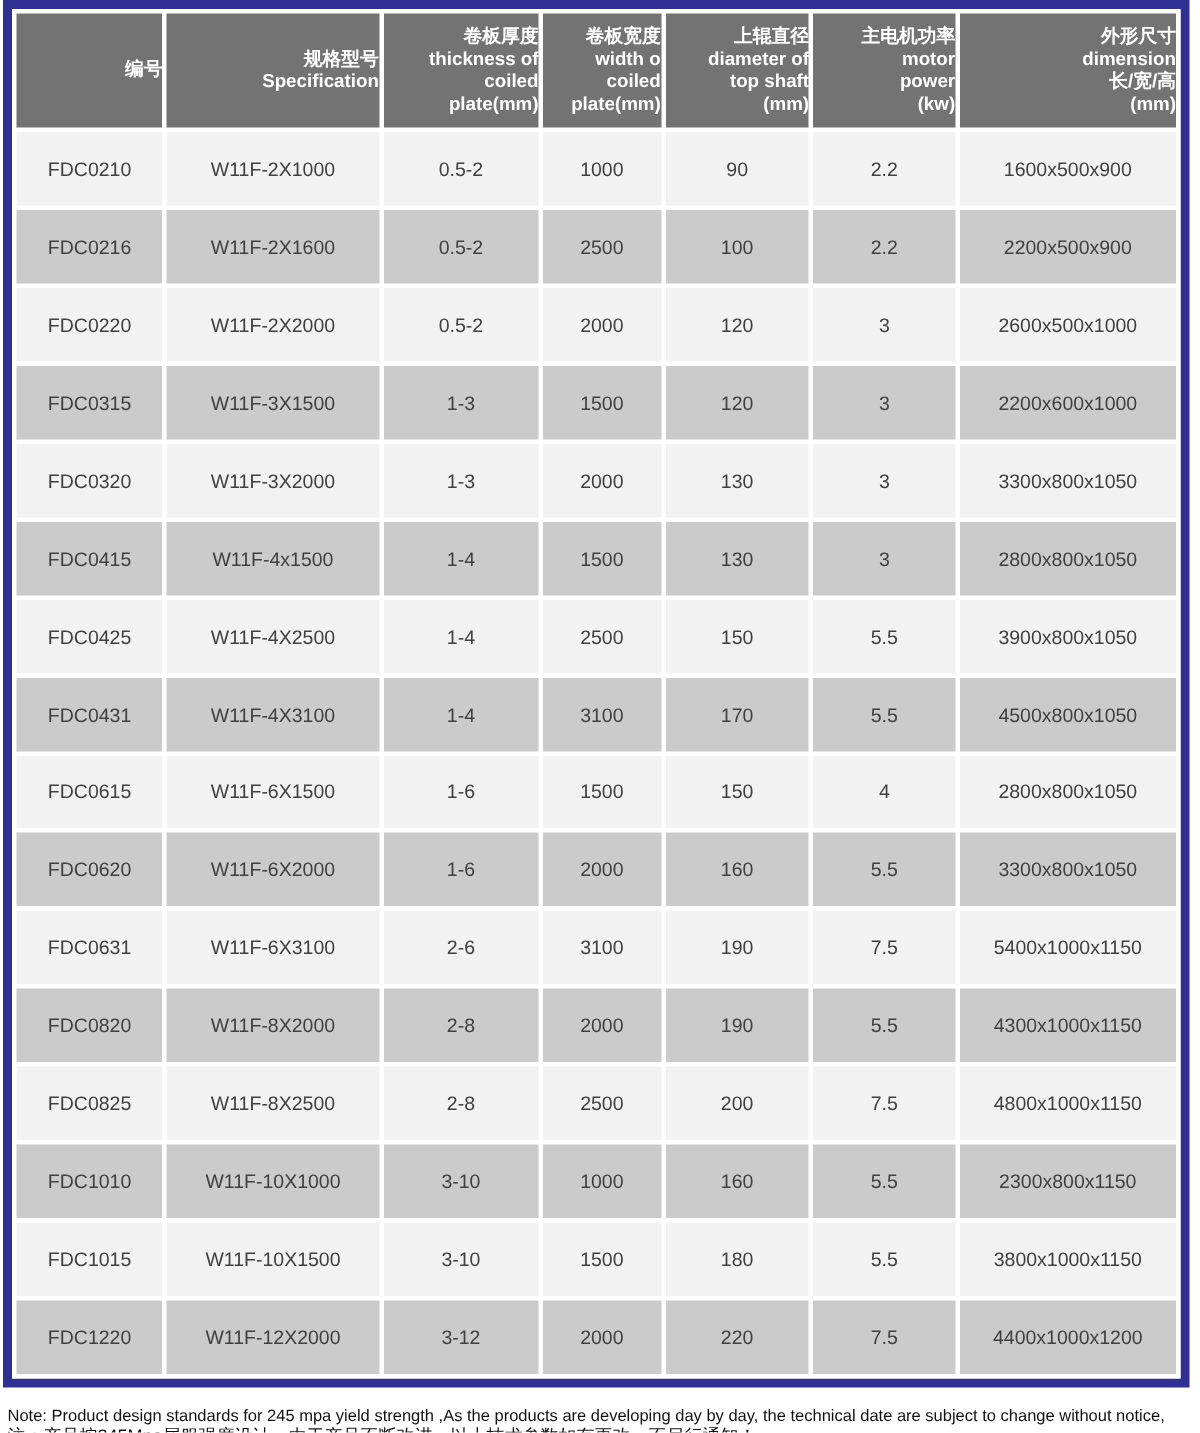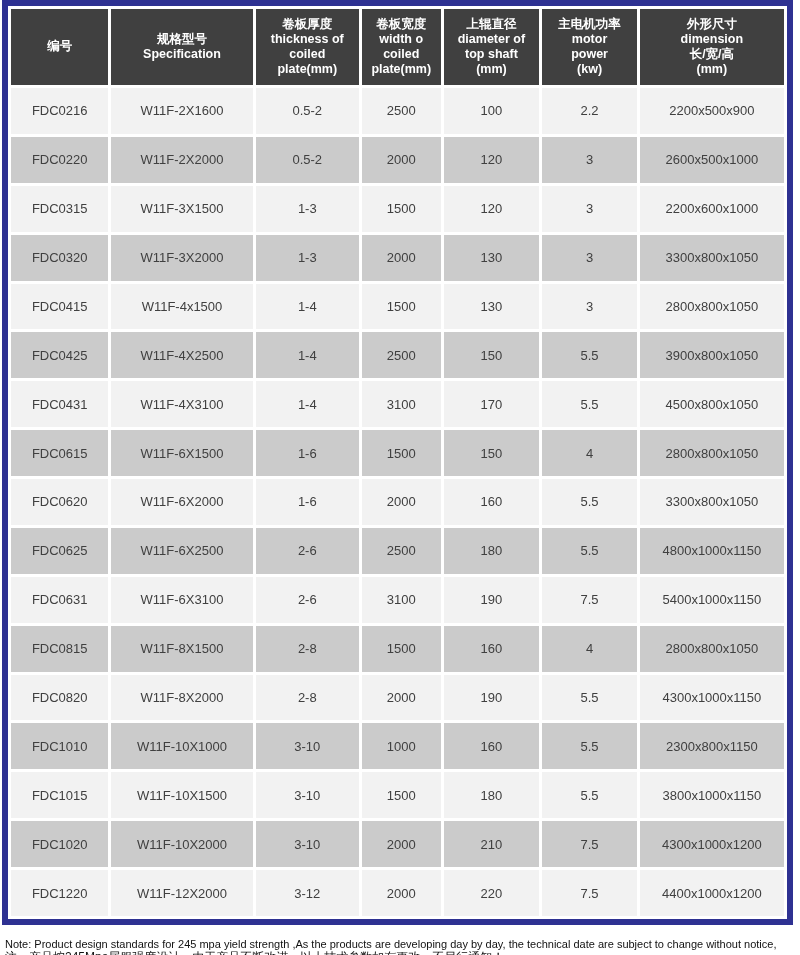--- a/index.html
+++ b/index.html
@@ -25,27 +25,27 @@
   }
   table.spec-table {
     width: 100%;
     height: 100%;
     table-layout: fixed;
     border-collapse: separate;
     border-spacing: 3px;
     background: #ffffff;
   }
   table.spec-table th {
-    background: #404040;
+    background: #737373;
     color: #ffffff;
     font-weight: bold;
     font-size: 12.5px;
     line-height: 1.22;
     white-space: pre-line;
-    text-align: center;
+    text-align: right;
     vertical-align: middle;
     height: 76px;
     padding: 0;
   }
   table.spec-table td {
     font-size: 13px;
     color: #404040;
     text-align: center;
     vertical-align: middle;
     height: 33px;
@@ -106,20 +106,29 @@
 power
 (kw)</th>
             <th>外形尺寸
 dimension
 长/宽/高
 (mm)</th>
           </tr>
       </thead>
       <tbody id="table-body">
           <tr>
+            <td>FDC0210</td>
+            <td>W11F-2X1000</td>
+            <td>0.5-2</td>
+            <td>1000</td>
+            <td>90</td>
+            <td>2.2</td>
+            <td>1600x500x900</td>
+          </tr>
+          <tr>
             <td>FDC0216</td>
             <td>W11F-2X1600</td>
             <td>0.5-2</td>
             <td>2500</td>
             <td>100</td>
             <td>2.2</td>
             <td>2200x500x900</td>
           </tr>
           <tr>
             <td>FDC0220</td>
@@ -187,83 +196,65 @@
           <tr>
             <td>FDC0620</td>
             <td>W11F-6X2000</td>
             <td>1-6</td>
             <td>2000</td>
             <td>160</td>
             <td>5.5</td>
             <td>3300x800x1050</td>
           </tr>
           <tr>
-            <td>FDC0625</td>
-            <td>W11F-6X2500</td>
-            <td>2-6</td>
-            <td>2500</td>
-            <td>180</td>
-            <td>5.5</td>
-            <td>4800x1000x1150</td>
-          </tr>
-          <tr>
             <td>FDC0631</td>
             <td>W11F-6X3100</td>
             <td>2-6</td>
             <td>3100</td>
             <td>190</td>
             <td>7.5</td>
             <td>5400x1000x1150</td>
           </tr>
           <tr>
-            <td>FDC0815</td>
-            <td>W11F-8X1500</td>
-            <td>2-8</td>
-            <td>1500</td>
-            <td>160</td>
-            <td>4</td>
-            <td>2800x800x1050</td>
-          </tr>
-          <tr>
             <td>FDC0820</td>
             <td>W11F-8X2000</td>
             <td>2-8</td>
             <td>2000</td>
             <td>190</td>
             <td>5.5</td>
             <td>4300x1000x1150</td>
+          </tr>
+          <tr>
+            <td>FDC0825</td>
+            <td>W11F-8X2500</td>
+            <td>2-8</td>
+            <td>2500</td>
+            <td>200</td>
+            <td>7.5</td>
+            <td>4800x1000x1150</td>
           </tr>
           <tr>
             <td>FDC1010</td>
             <td>W11F-10X1000</td>
             <td>3-10</td>
             <td>1000</td>
             <td>160</td>
             <td>5.5</td>
             <td>2300x800x1150</td>
           </tr>
           <tr>
             <td>FDC1015</td>
             <td>W11F-10X1500</td>
             <td>3-10</td>
             <td>1500</td>
             <td>180</td>
             <td>5.5</td>
             <td>3800x1000x1150</td>
           </tr>
           <tr>
-            <td>FDC1020</td>
-            <td>W11F-10X2000</td>
-            <td>3-10</td>
-            <td>2000</td>
-            <td>210</td>
-            <td>7.5</td>
-            <td>4300x1000x1200</td>
-          </tr>
-          <tr>
             <td>FDC1220</td>
             <td>W11F-12X2000</td>
             <td>3-12</td>
             <td>2000</td>
             <td>220</td>
             <td>7.5</td>
             <td>4400x1000x1200</td>
           </tr>
         </tbody>
     </table>

